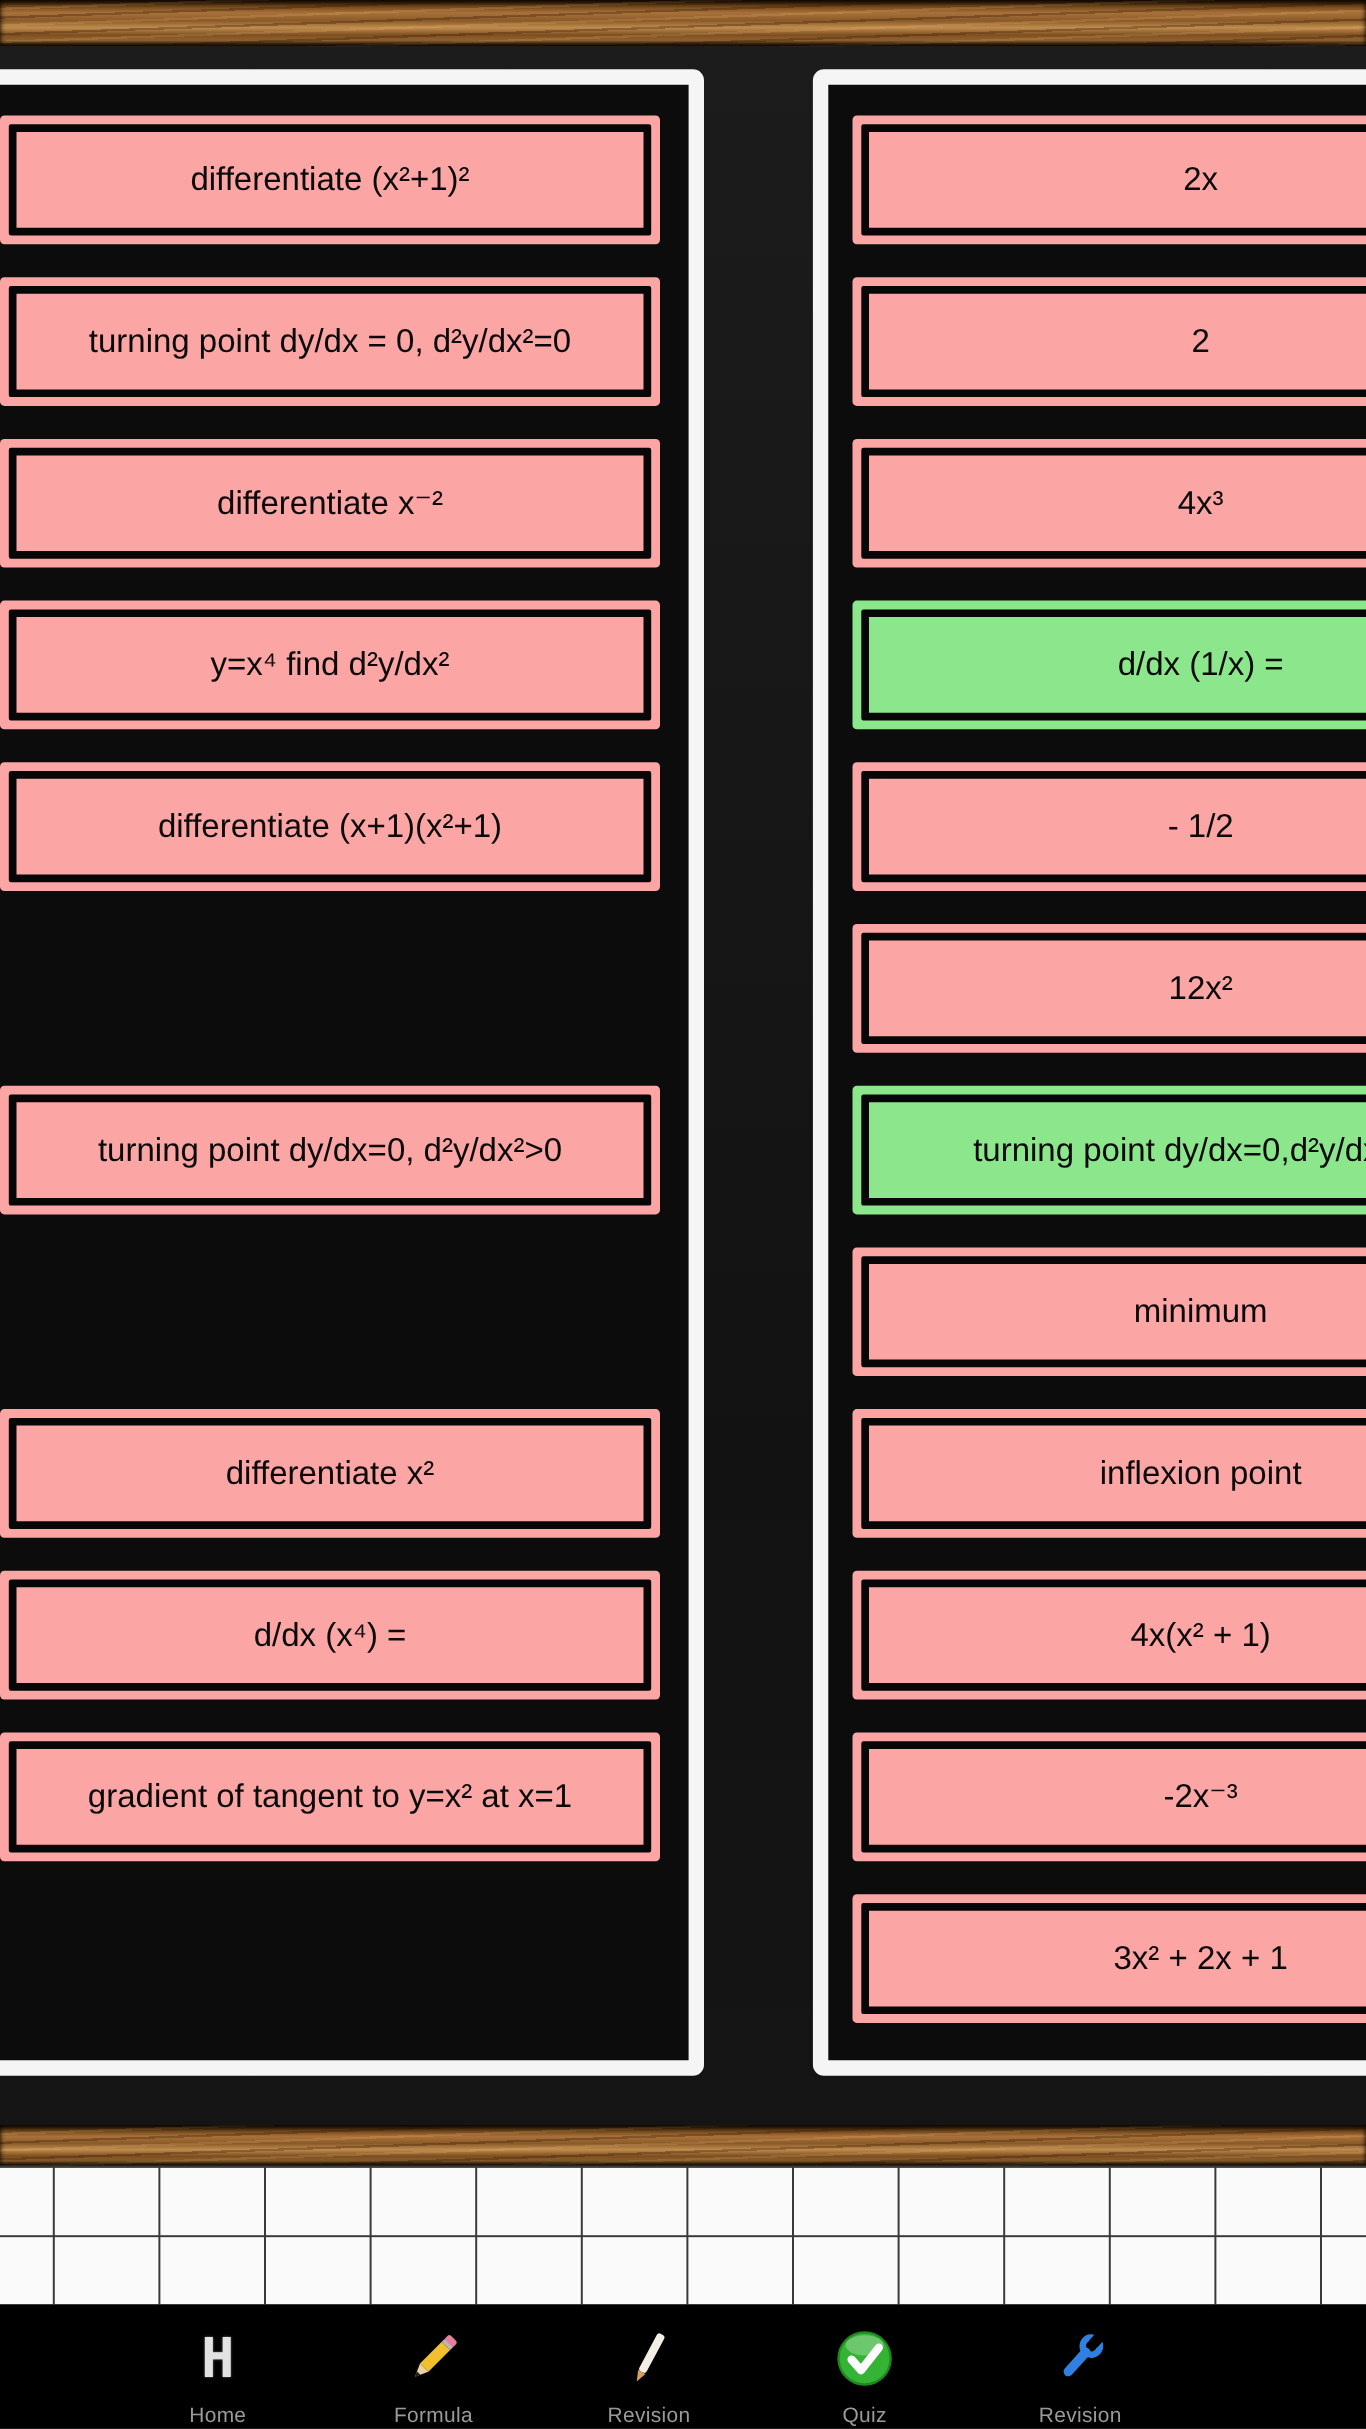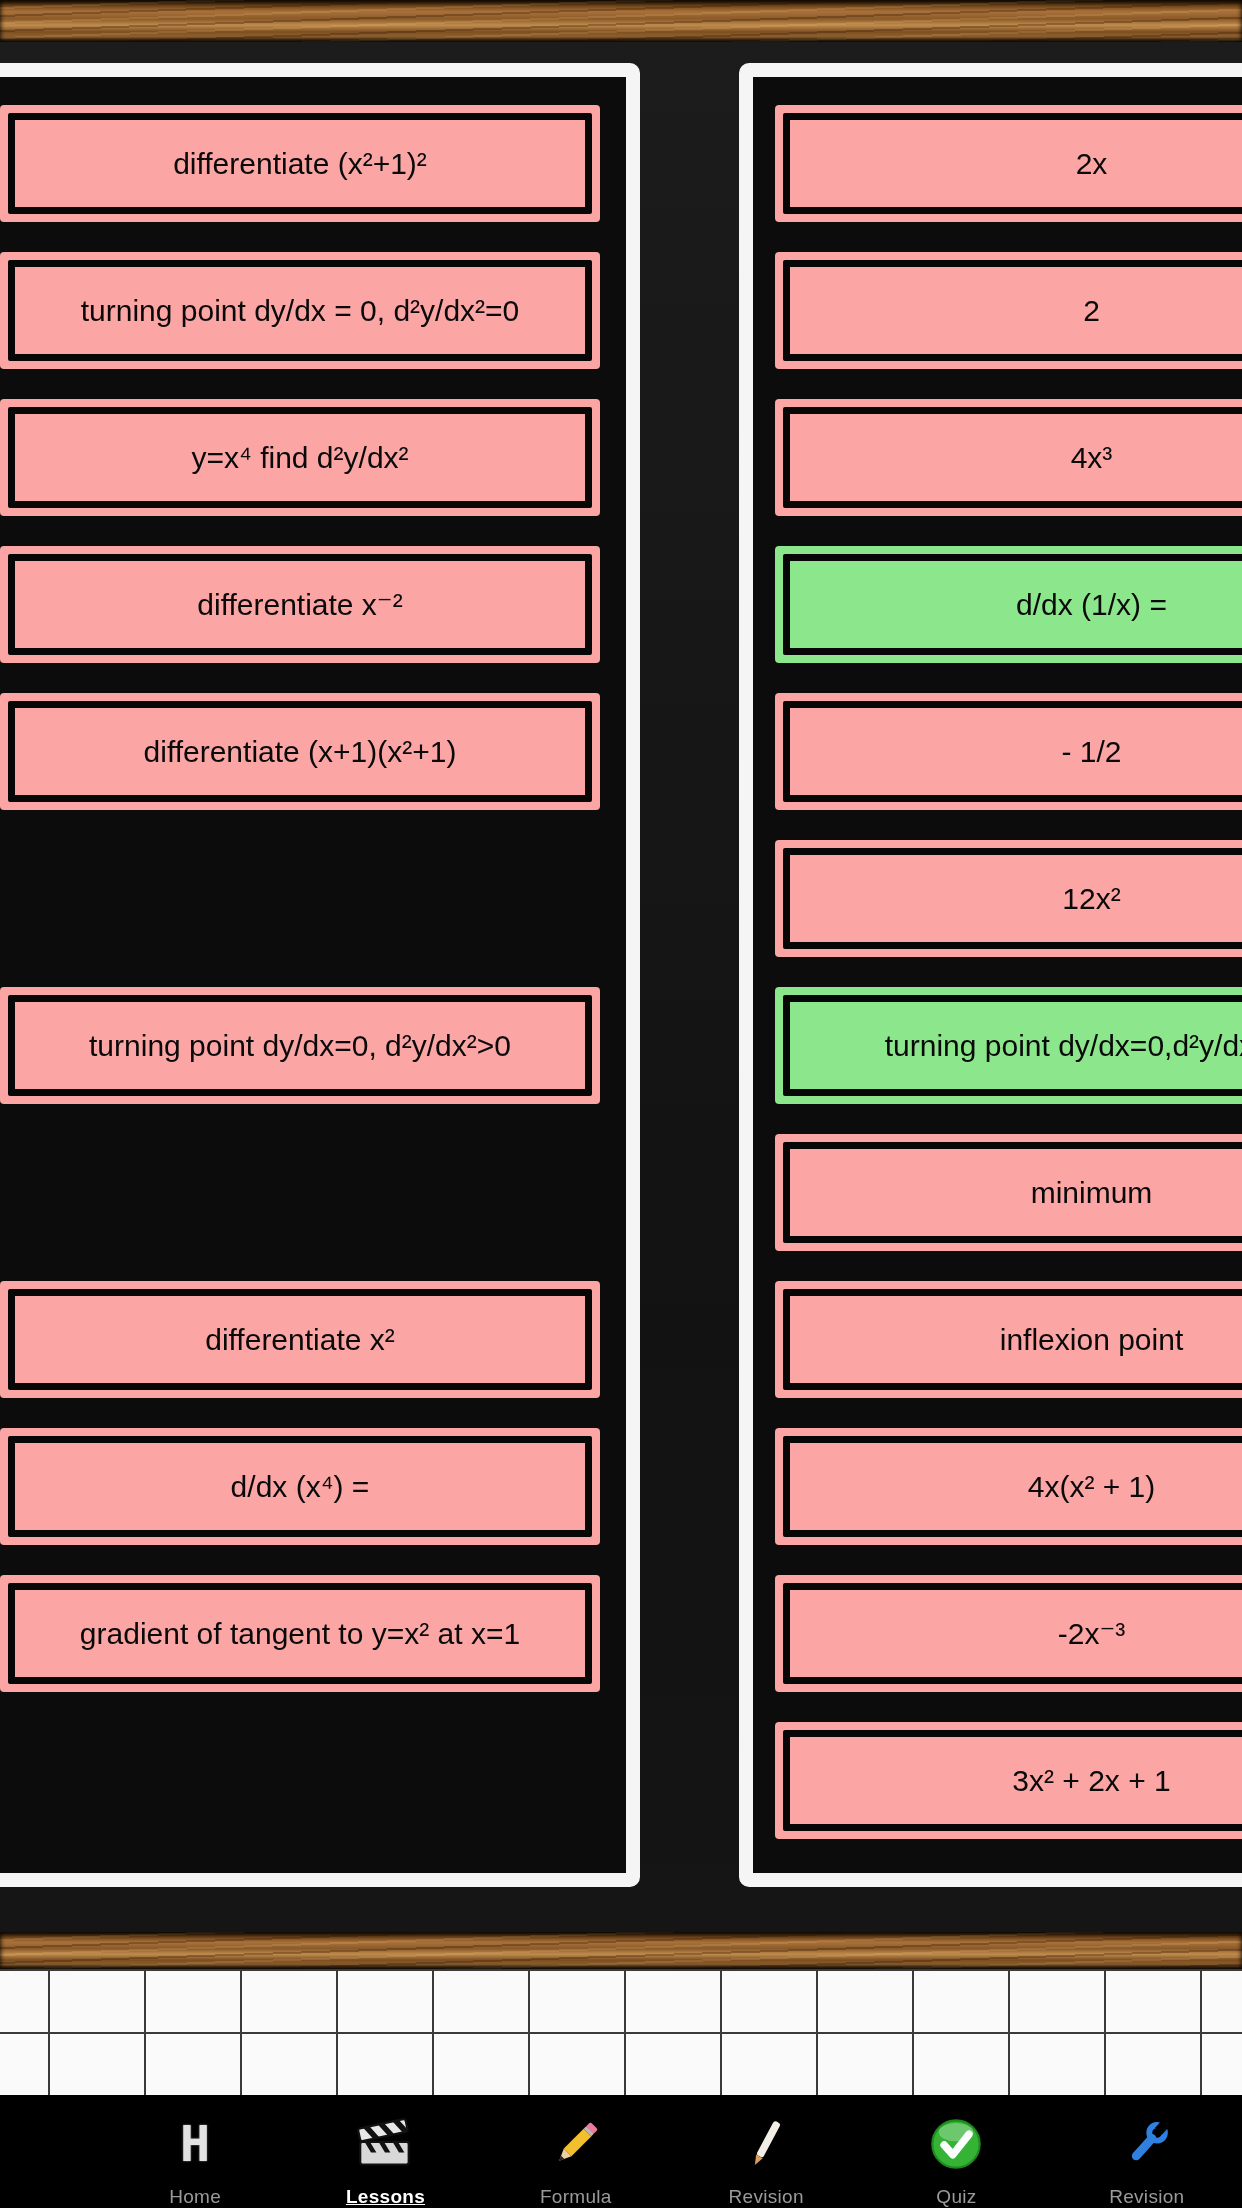--- a/index.html
+++ b/index.html
@@ -81,24 +81,24 @@
 
 <section class="panel" id="panel-left">
   <div id="left-cards">
       <div class="card">
         <div class="card-inner">differentiate (x²+1)²</div>
       </div>
       <div class="card">
         <div class="card-inner">turning point dy/dx = 0, d²y/dx²=0</div>
       </div>
       <div class="card">
+        <div class="card-inner">differentiate x⁻²</div>
+      </div>
+      <div class="card">
         <div class="card-inner">y=x⁴ find d²y/dx²</div>
-      </div>
-      <div class="card">
-        <div class="card-inner">differentiate x⁻²</div>
       </div>
       <div class="card">
         <div class="card-inner">differentiate (x+1)(x²+1)</div>
       </div>
       <div class="card empty">
         <div class="card-inner"></div>
       </div>
       <div class="card">
         <div class="card-inner">turning point dy/dx=0, d²y/dx²&gt;0</div>
       </div>
@@ -162,35 +162,20 @@
 
 <div id="graph-paper"></div>
 
 <nav id="tab-bar">
 
   <div class="tab">
     <div class="tab-icon chalk-h">H</div>
     <div class="tab-label">Home</div>
   </div>
 
-  <div class="tab active">
-    <div class="tab-icon">
-      <svg viewBox="0 0 52 52">
-        <g transform="rotate(-12 6 22)">
-          <rect x="3" y="11" width="45" height="12" rx="2" fill="#e8e8e8"></rect>
-          <path d="M8 11 l7 12 h6 l-7 -12 z M22 11 l7 12 h6 l-7 -12 z M36 11 l7 12 h6 l-7 -12 z" fill="#111"></path>
-          <rect x="3" y="11" width="45" height="12" rx="2" fill="none" stroke="#111" stroke-width="2"></rect>
-        </g>
-        <rect x="3" y="24" width="45" height="21" rx="2" fill="#d8d8d8"></rect>
-        <path d="M7 24 l6 10 h5 l-6 -10 z M20 24 l6 10 h5 l-6 -10 z M33 24 l6 10 h5 l-6 -10 z" fill="#111"></path>
-        <rect x="3" y="24" width="45" height="21" rx="2" fill="none" stroke="#111" stroke-width="2"></rect>
-      </svg>
-    </div>
-    <div class="tab-label">Lessons</div>
-  </div>
 
   <div class="tab">
     <div class="tab-icon">
       <svg viewBox="0 0 52 52">
         <g transform="rotate(45 26 26)">
           <rect x="21" y="2" width="10" height="7" rx="2" fill="#e87f9a"></rect>
           <rect x="21" y="8" width="10" height="3" fill="#b8b8c0"></rect>
           <rect x="21" y="11" width="10" height="26" fill="#f2c02e"></rect>
           <polygon points="21,37 31,37 26,48" fill="#ecd0a0"></polygon>
           <polygon points="23.8,43.5 28.2,43.5 26,48" fill="#222"></polygon>

